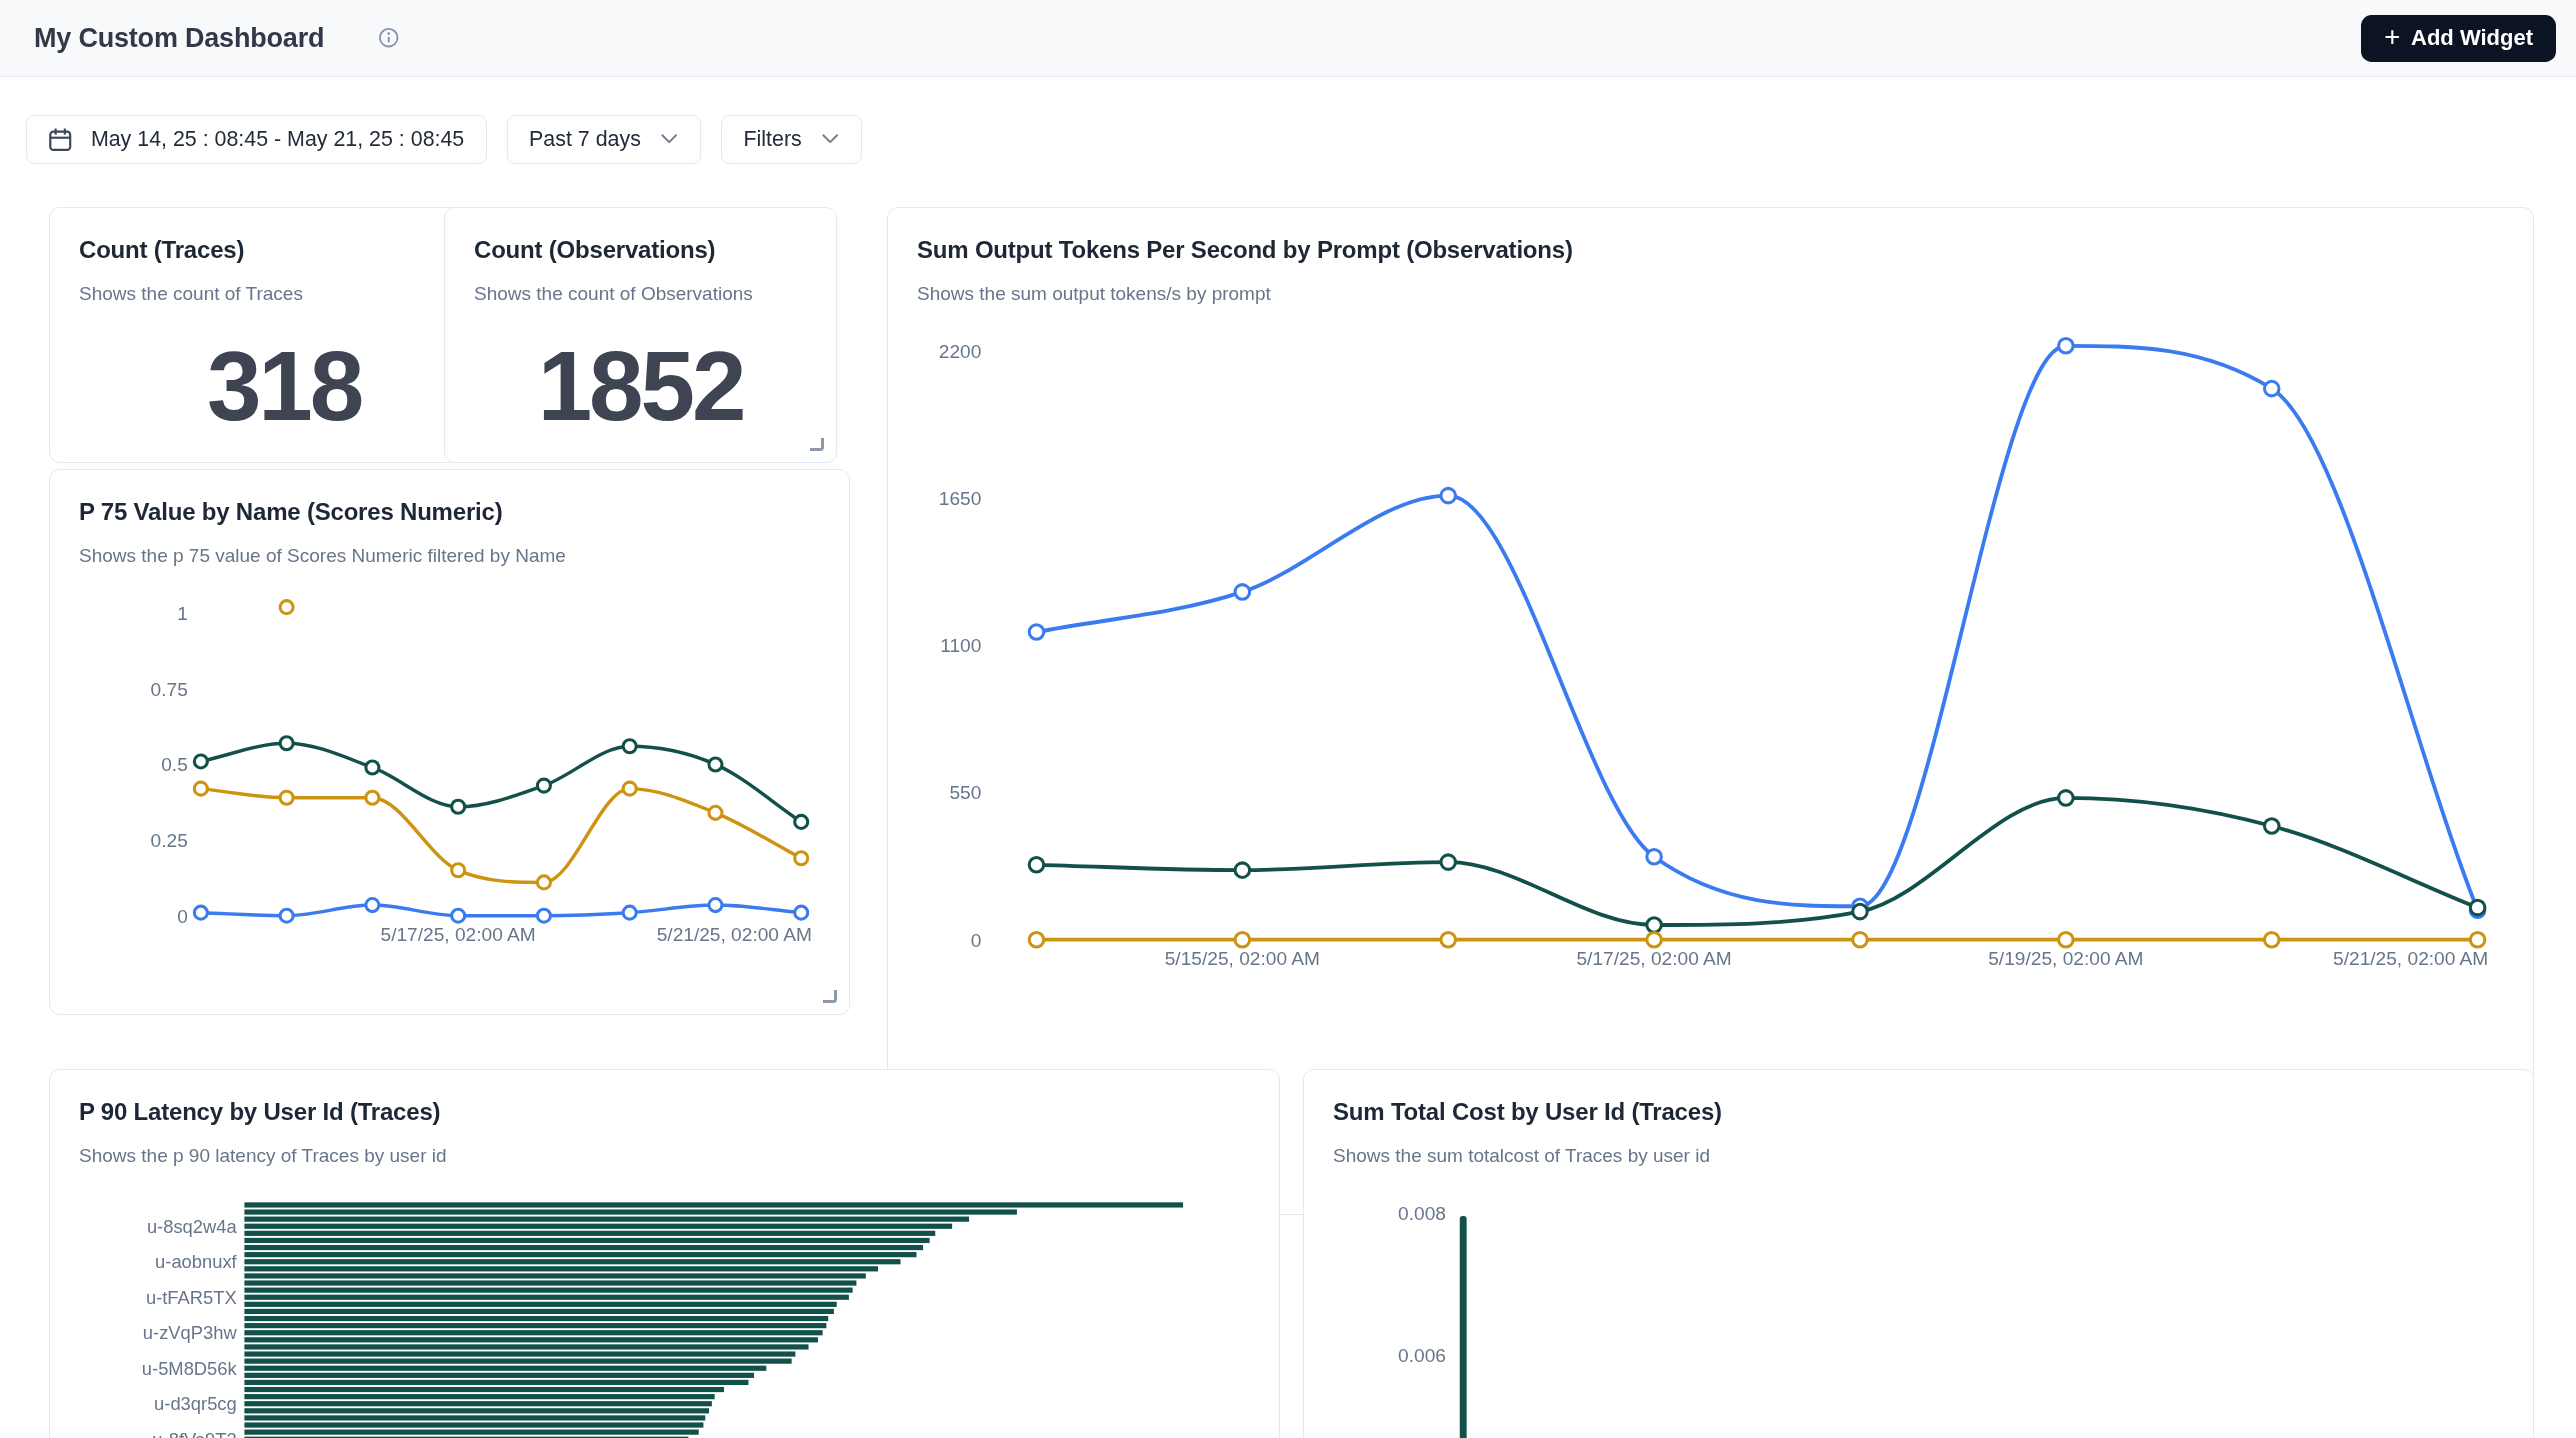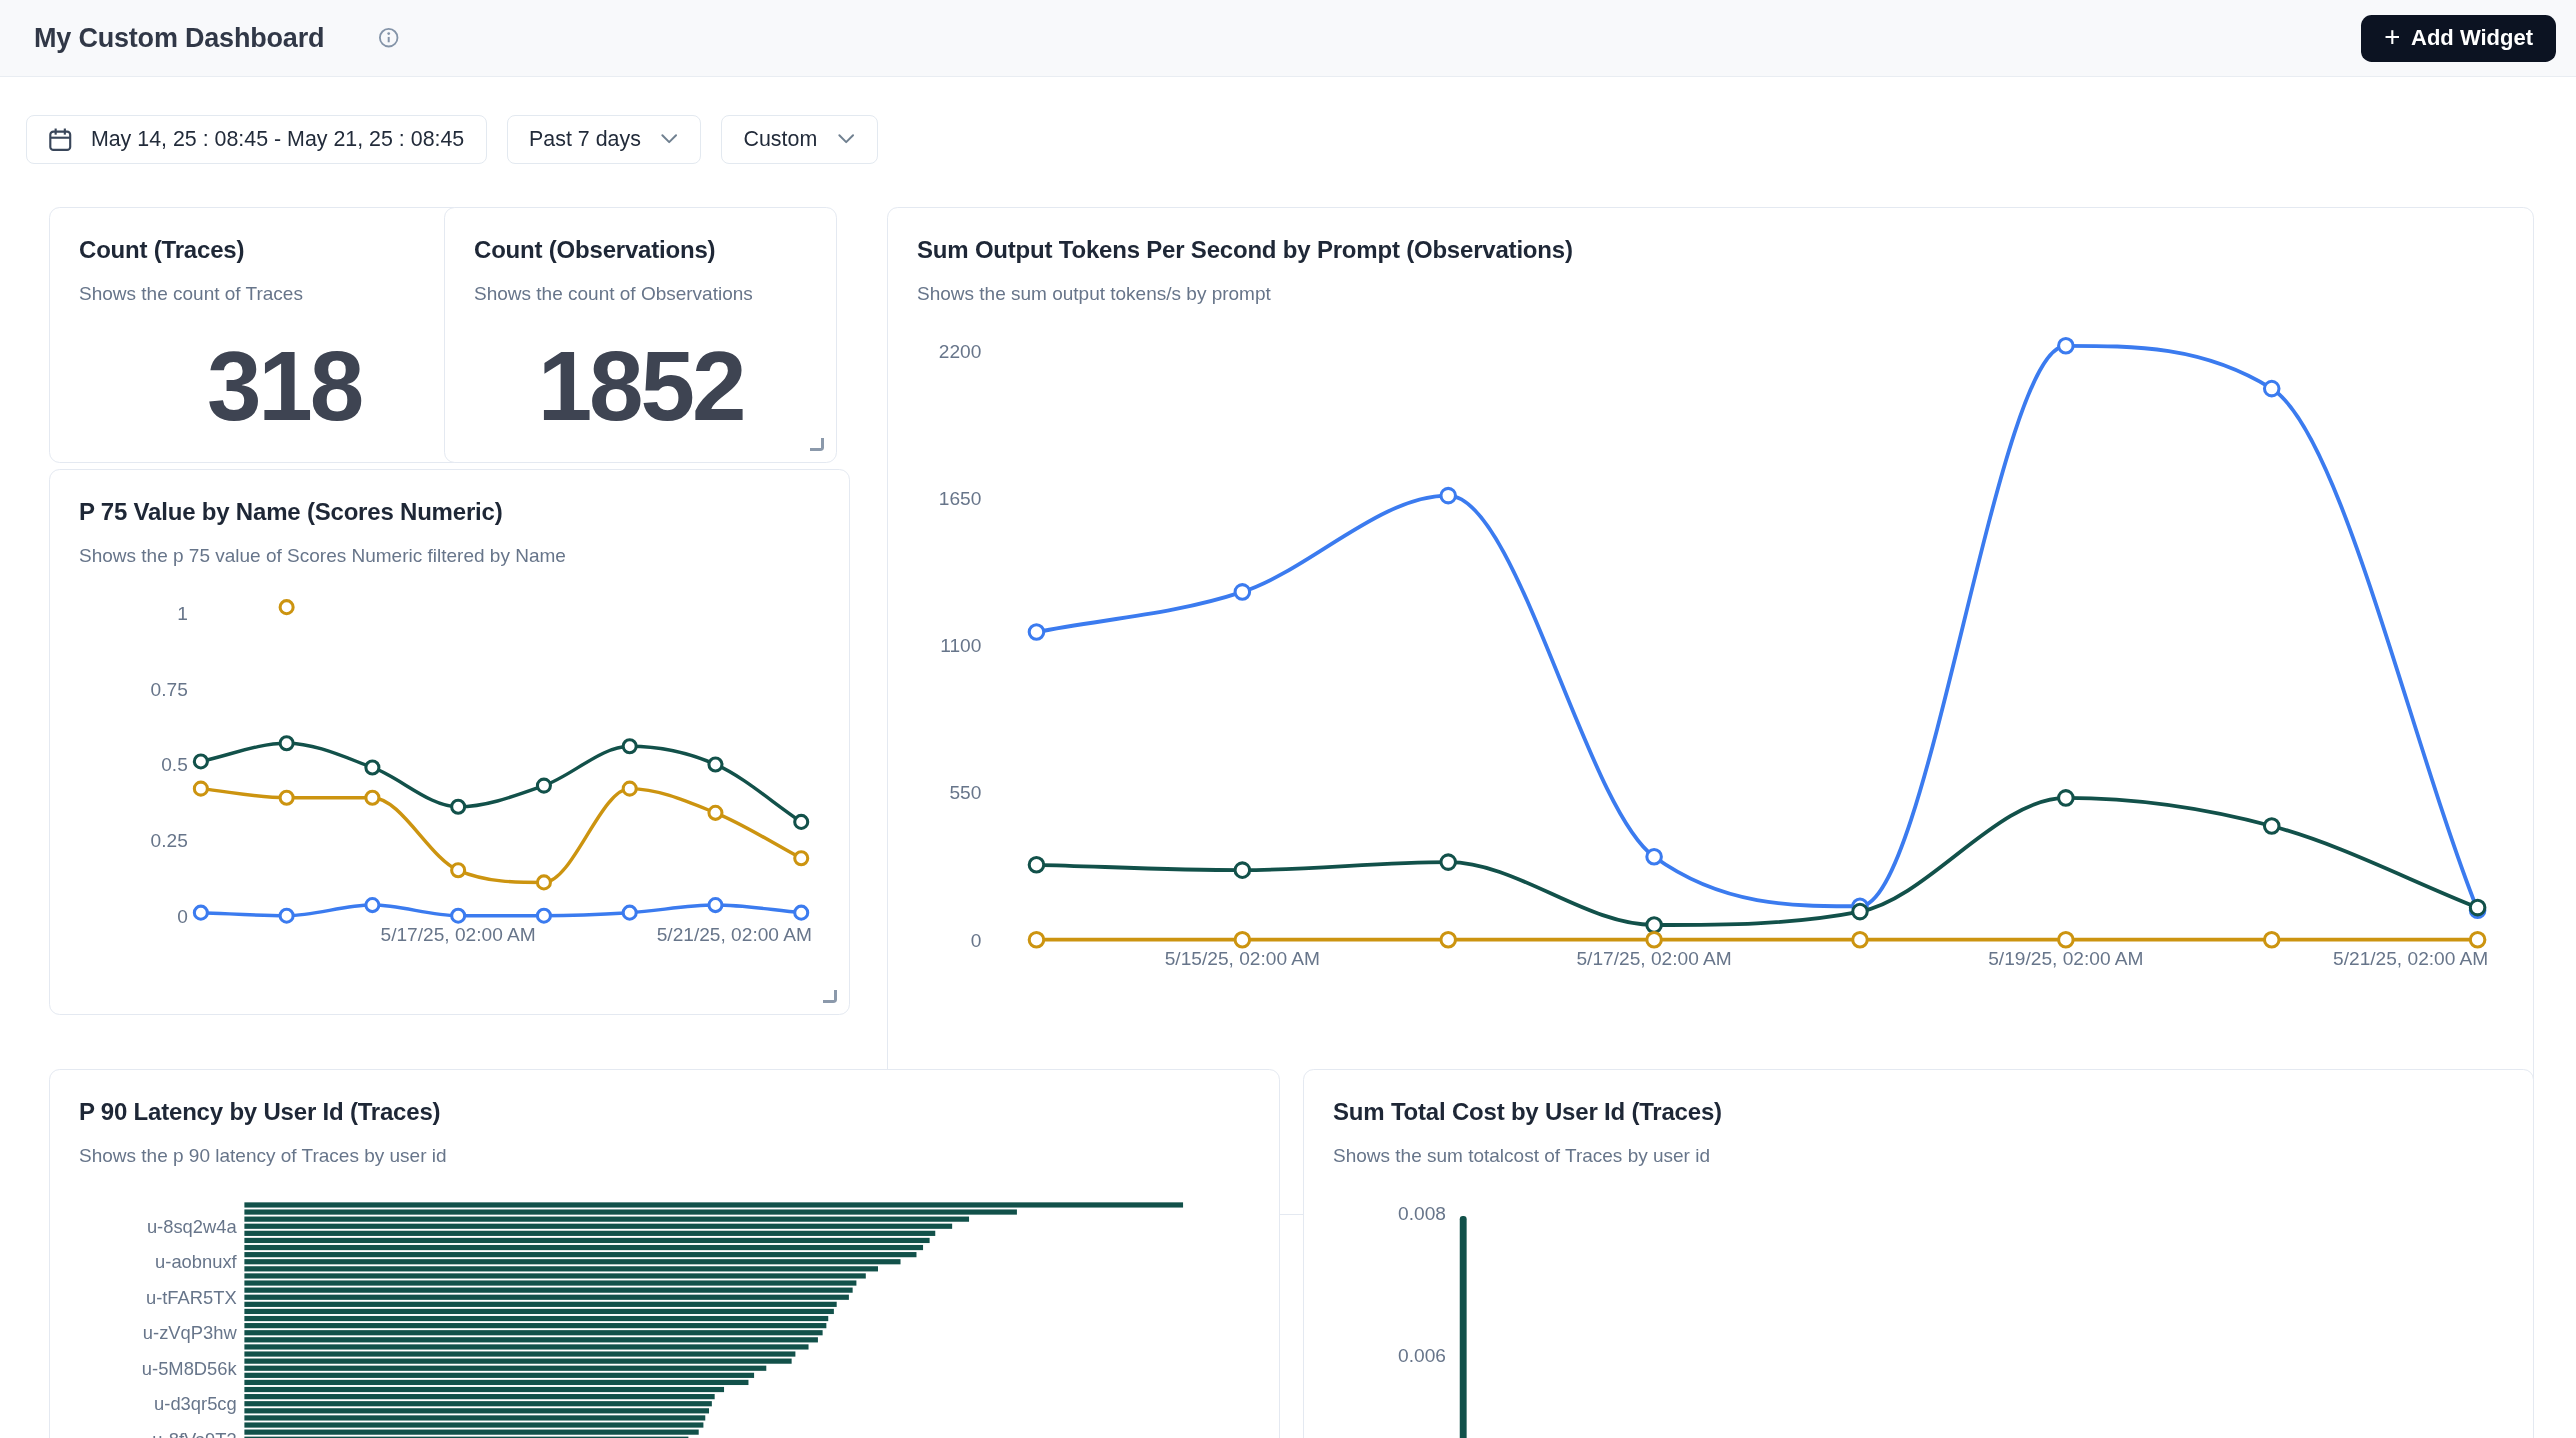--- a/index.html
+++ b/index.html
@@ -80,21 +80,21 @@
   </button>
   <button class="btn-light">
     <span>Past 7 days</span>
     <span class="chev">
       <svg width="18.4" height="12.2" viewBox="0 0 24 16">
           <polyline points="3,3 12,12 21,3" fill="none" stroke="#708090" stroke-width="2.6" stroke-linecap="round" stroke-linejoin="round"></polyline>
         </svg>
     </span>
   </button>
   <button class="btn-light">
-    <span>Custom</span>
+    <span>Filters</span>
     <span class="chev">
       <svg width="18.4" height="12.2" viewBox="0 0 24 16">
           <polyline points="3,3 12,12 21,3" fill="none" stroke="#708090" stroke-width="2.6" stroke-linecap="round" stroke-linejoin="round"></polyline>
         </svg>
     </span>
   </button>
 </div>
 
 <div class="card card-count1">
   <div class="card-head">

